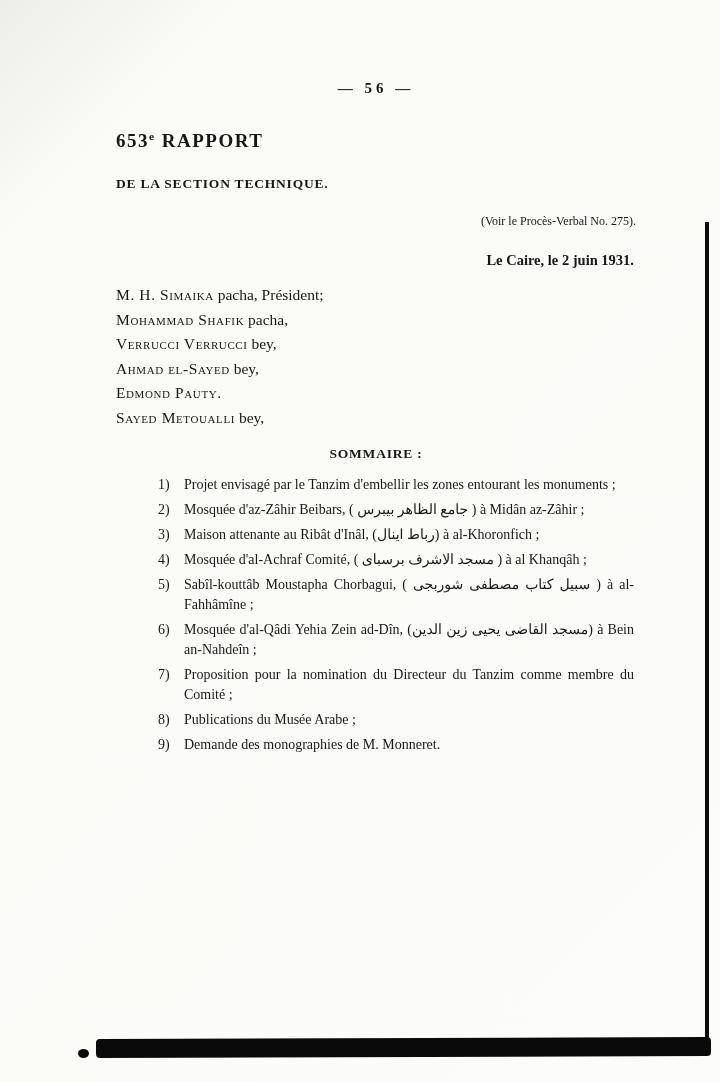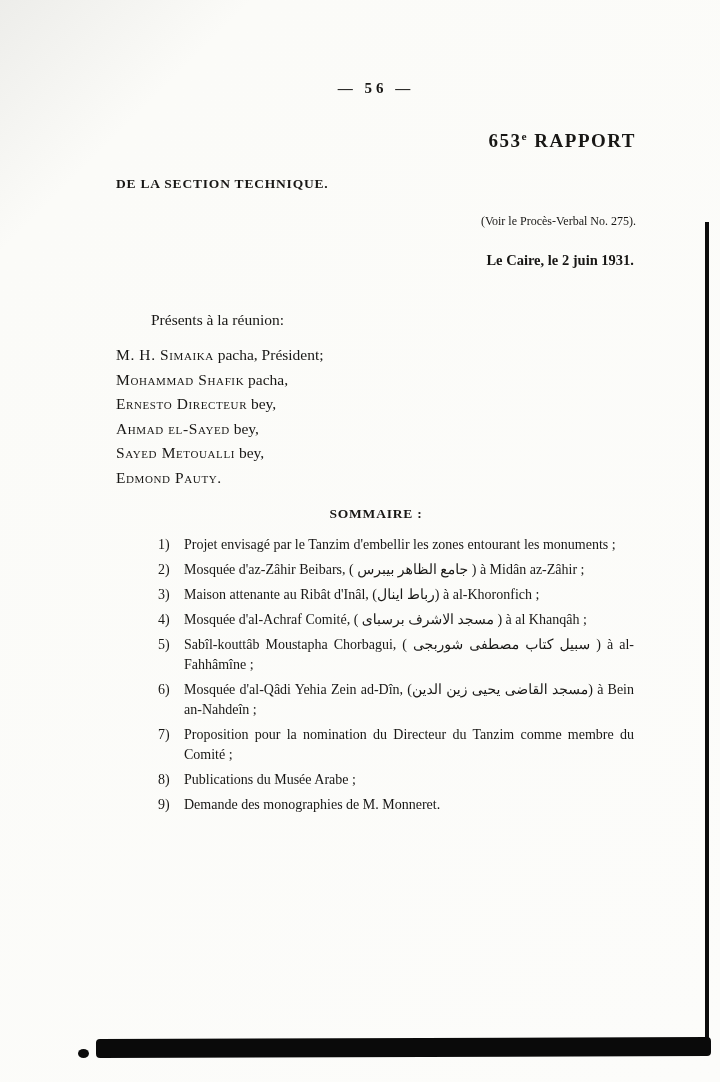--- a/index.html
+++ b/index.html
@@ -10,21 +10,21 @@
     color:#181715;
     -webkit-font-smoothing:antialiased;
   }
   .content{
     position:absolute;left:116px;top:0;width:520px;
   }
   .page-num{
     margin-top:80px;text-align:center;font-size:15px;letter-spacing:4px;font-weight:bold;
   }
   .title{
-    margin-top:33px;text-align:right;font-size:19px;font-weight:bold;letter-spacing:1.5px;
+    margin-top:33px;text-align:left;font-size:19px;font-weight:bold;letter-spacing:1.5px;
   }
   .title sup{font-size:0.6em;}
   .subtitle{
     margin-top:24px;text-align:left;font-size:13.5px;font-weight:bold;letter-spacing:0.8px;
   }
   .note{
     margin-top:22px;text-align:right;font-size:12px;
   }
   .dateline{
     margin-top:23px;text-align:right;font-size:14.5px;font-weight:bold;padding-right:2px;
@@ -78,30 +78,29 @@
   <div class="page-num">— 56 —</div>
 
   <div class="title"><span>653</span><sup>e</sup><span> RAPPORT</span></div>
 
   <div class="subtitle">DE LA SECTION TECHNIQUE.</div>
 
   <div class="note">(Voir le Procès-Verbal No. 275).</div>
 
   <div class="dateline">Le Caire, le 2 juin 1931.</div>
 
-  <div class="presents">Présents à la réunion:</div>
 
   <div class="attendees">
     <div class="names">
       <div><span class="sc">M. H. Simaika</span><span> pacha, Président;</span></div>
       <div><span class="sc">Mohammad Shafik</span><span> pacha,</span></div>
-      <div><span class="sc">Ernesto Directeur</span><span> bey,</span></div>
+      <div><span class="sc">Verrucci Verrucci</span><span> bey,</span></div>
       <div><span class="sc">Ahmad el-Sayed</span><span> bey,</span></div>
+      <div><span class="sc">Edmond Pauty</span><span>.</span></div>
       <div><span class="sc">Sayed Metoualli</span><span> bey,</span></div>
-      <div><span class="sc">Edmond Pauty</span><span>.</span></div>
     </div>
   </div>
 
 
   <div class="sommaire-heading">SOMMAIRE :</div>
 
 
 
   <div class="agenda">
     <div class="item">

